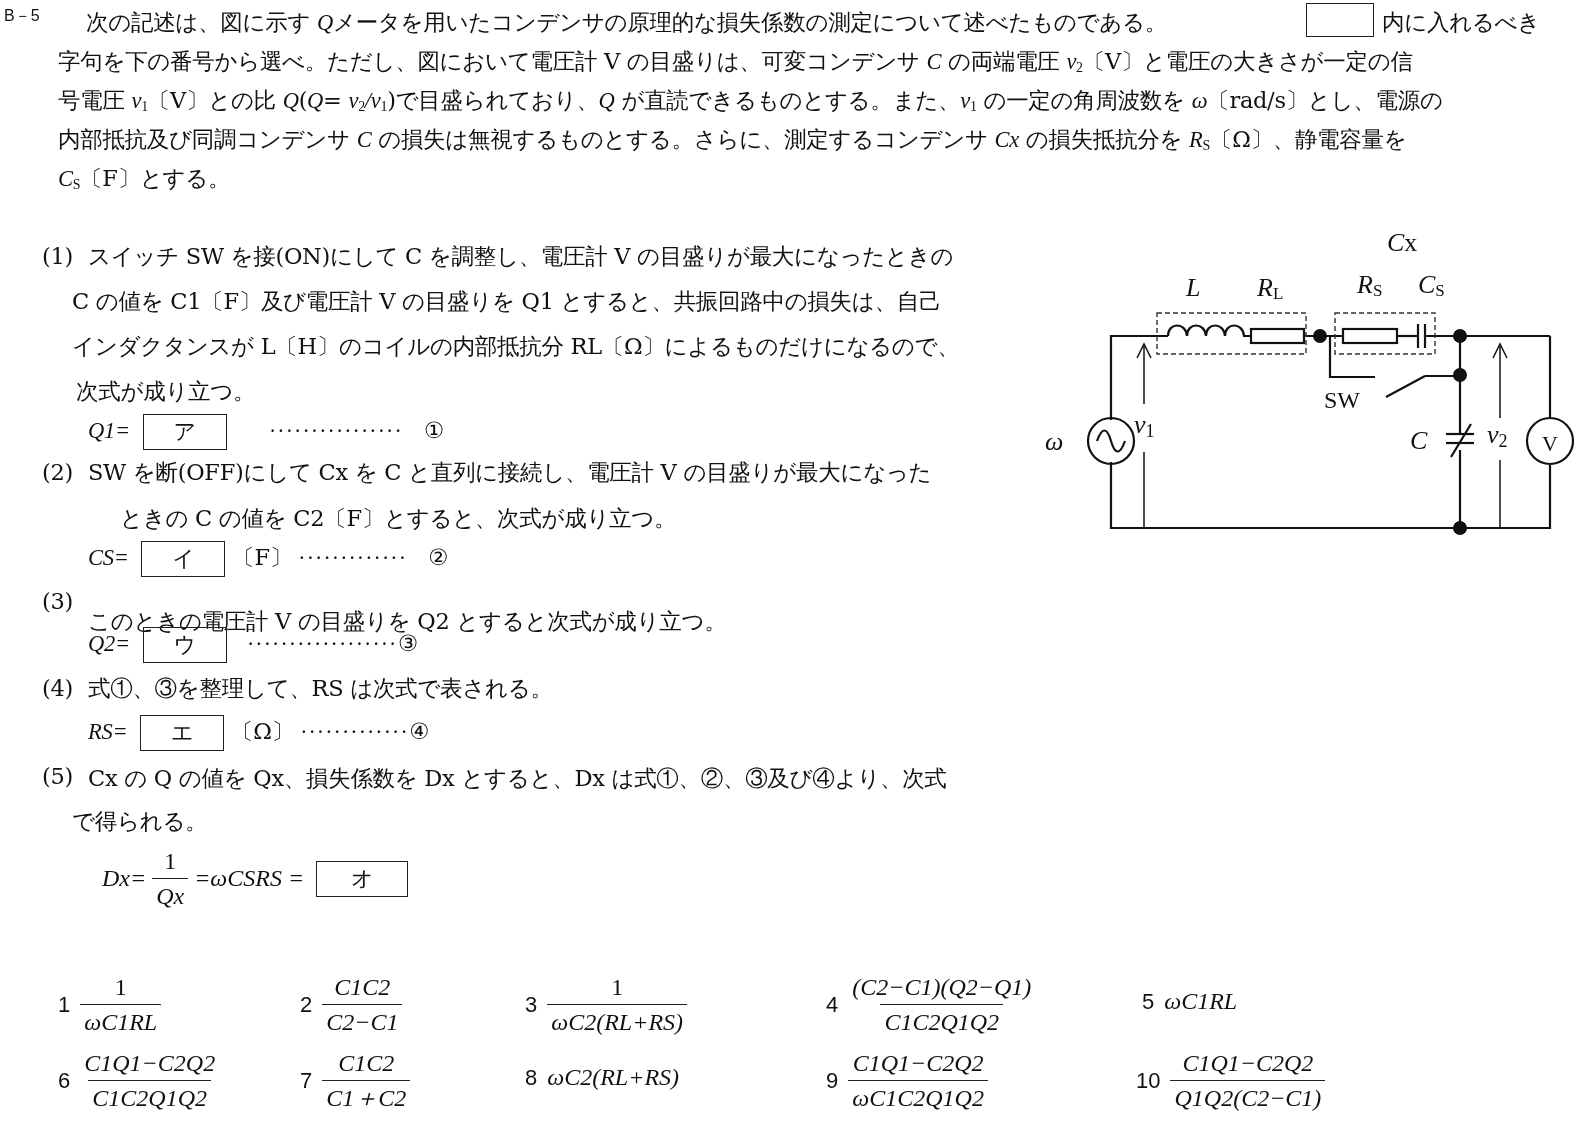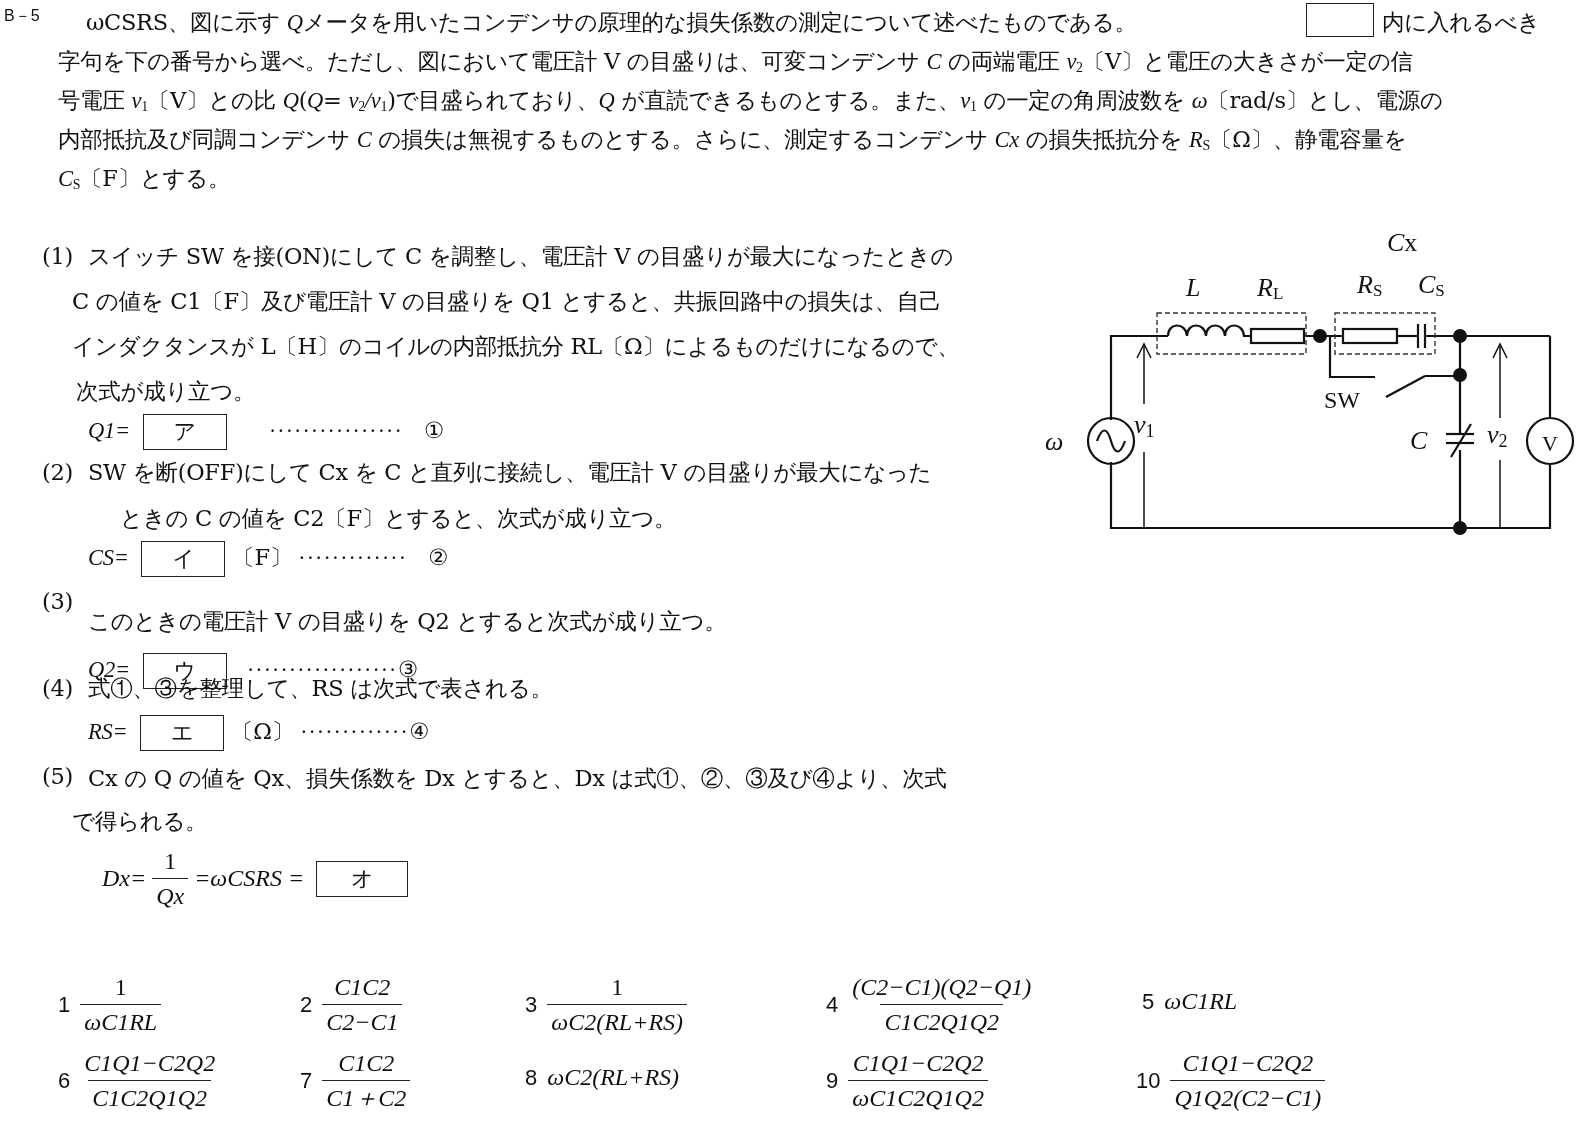--- a/index.html
+++ b/index.html
@@ -20,21 +20,21 @@
   .choice { position:absolute; display:flex; align-items:center; }
   .choice .no { font-family:"Liberation Sans","DejaVu Sans",sans-serif; font-size:22px; margin-right:10px; }
   .inline-expr { font-family:"Liberation Serif",serif; font-size:24px; }
 </style>
 </head>
 <body>
 
 <div class="abs head-label" style="left:4px;top:6px;">B－5</div>
 
 <div class="abs txt" style="left:86px;top:4px;">
-  <span>ωCSRS、図に示す </span><i>Q</i><span>メータを用いたコンデンサの原理的な損失係数の測定について述べたものである。</span>
+  <span>次の記述は、図に示す </span><i>Q</i><span>メータを用いたコンデンサの原理的な損失係数の測定について述べたものである。</span>
 </div>
 <div class="abs box blank-top" style="left:1306px;top:3px;"></div>
 <div class="abs txt" style="left:1382px;top:4px;">内に入れるべき</div>
 
 <div class="abs txt" style="left:58px;top:43px;">
   <span>字句を下の番号から選べ。ただし、図において電圧計 V の目盛りは、可変コンデンサ </span><i>C</i><span> の両端電圧 </span><i>v<sub>2</sub></i><span>〔V〕と電圧の大きさが一定の信</span>
 </div>
 <div class="abs txt" style="left:58px;top:82px;">
   <span>号電圧 </span><i>v<sub>1</sub></i><span>〔V〕との比 </span><i>Q</i><span>(</span><i>Q</i><span>= </span><i>v<sub>2</sub>/v<sub>1</sub></i><span>)で目盛られており、</span><i>Q</i><span> が直読できるものとする。また、</span><i>v<sub>1</sub></i><span> の一定の角周波数を </span><i>ω</i><span>〔rad/s〕とし、電源の</span>
 </div>
@@ -63,21 +63,21 @@
 <div class="abs txt" style="left:88px;top:539px;">
   <i>CS=</i>
   <span class="box ansbox" style="margin-left:6px;">イ</span>
   <span>〔F〕</span>
   <span class="dots">·············</span>
   <span style="margin-left:14px;">②</span>
 </div>
 
 <div class="abs txt" style="left:42px;top:583px;">(3)</div>
 <div class="abs txt" style="left:88px;top:583px;margin-top:20px;">このときの電圧計 V の目盛りを Q2 とすると次式が成り立つ。</div>
-<div class="abs txt" style="left:88px;top:625px;margin-top:26px;">
+<div class="abs txt" style="left:88px;top:625px;">
   <i>Q2=</i>
   <span class="box ansbox" style="margin-left:6px;">ウ</span>
   <span class="dots" style="margin-left:14px;">··················</span><span>③</span>
 </div>
 
 <div class="abs txt" style="left:42px;top:670px;">(4)</div>
 <div class="abs txt" style="left:88px;top:670px;">式①、③を整理して、RS は次式で表される。</div>
 <div class="abs txt" style="left:88px;top:713px;">
   <i>RS=</i>
   <span class="box ansbox" style="margin-left:6px;">エ</span>

